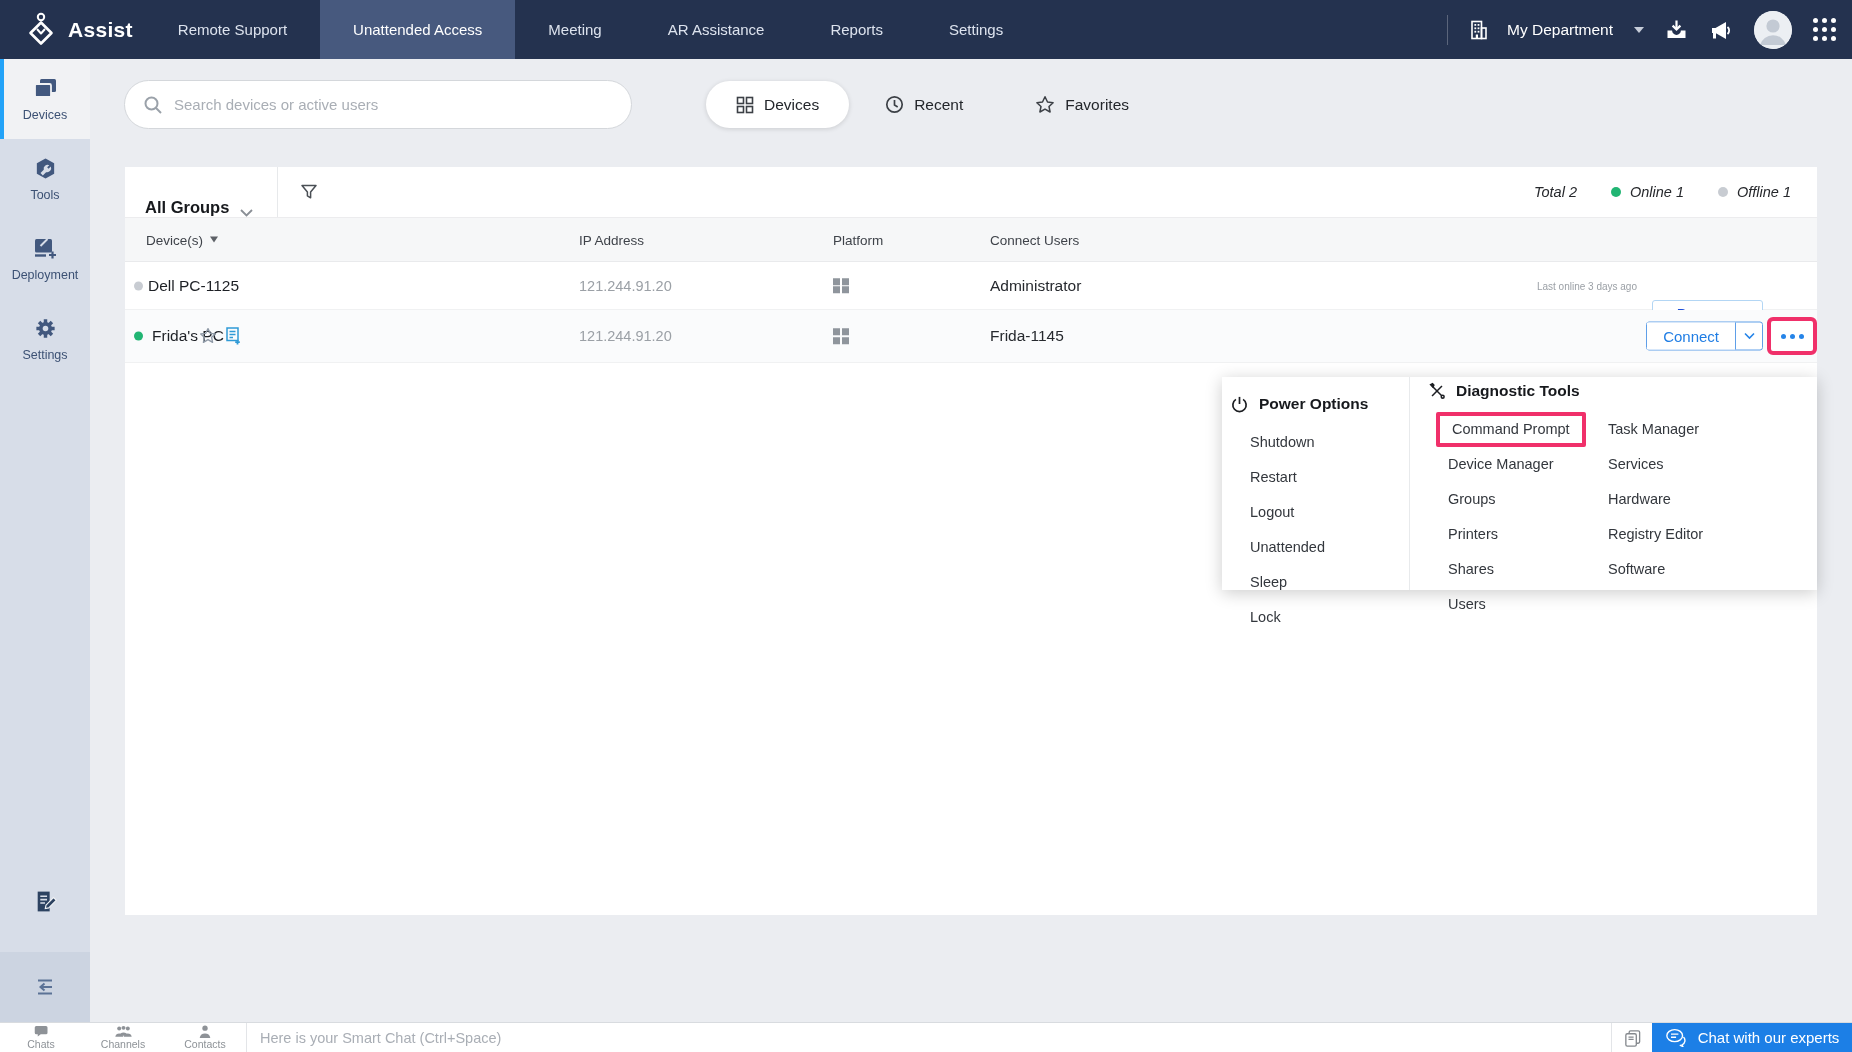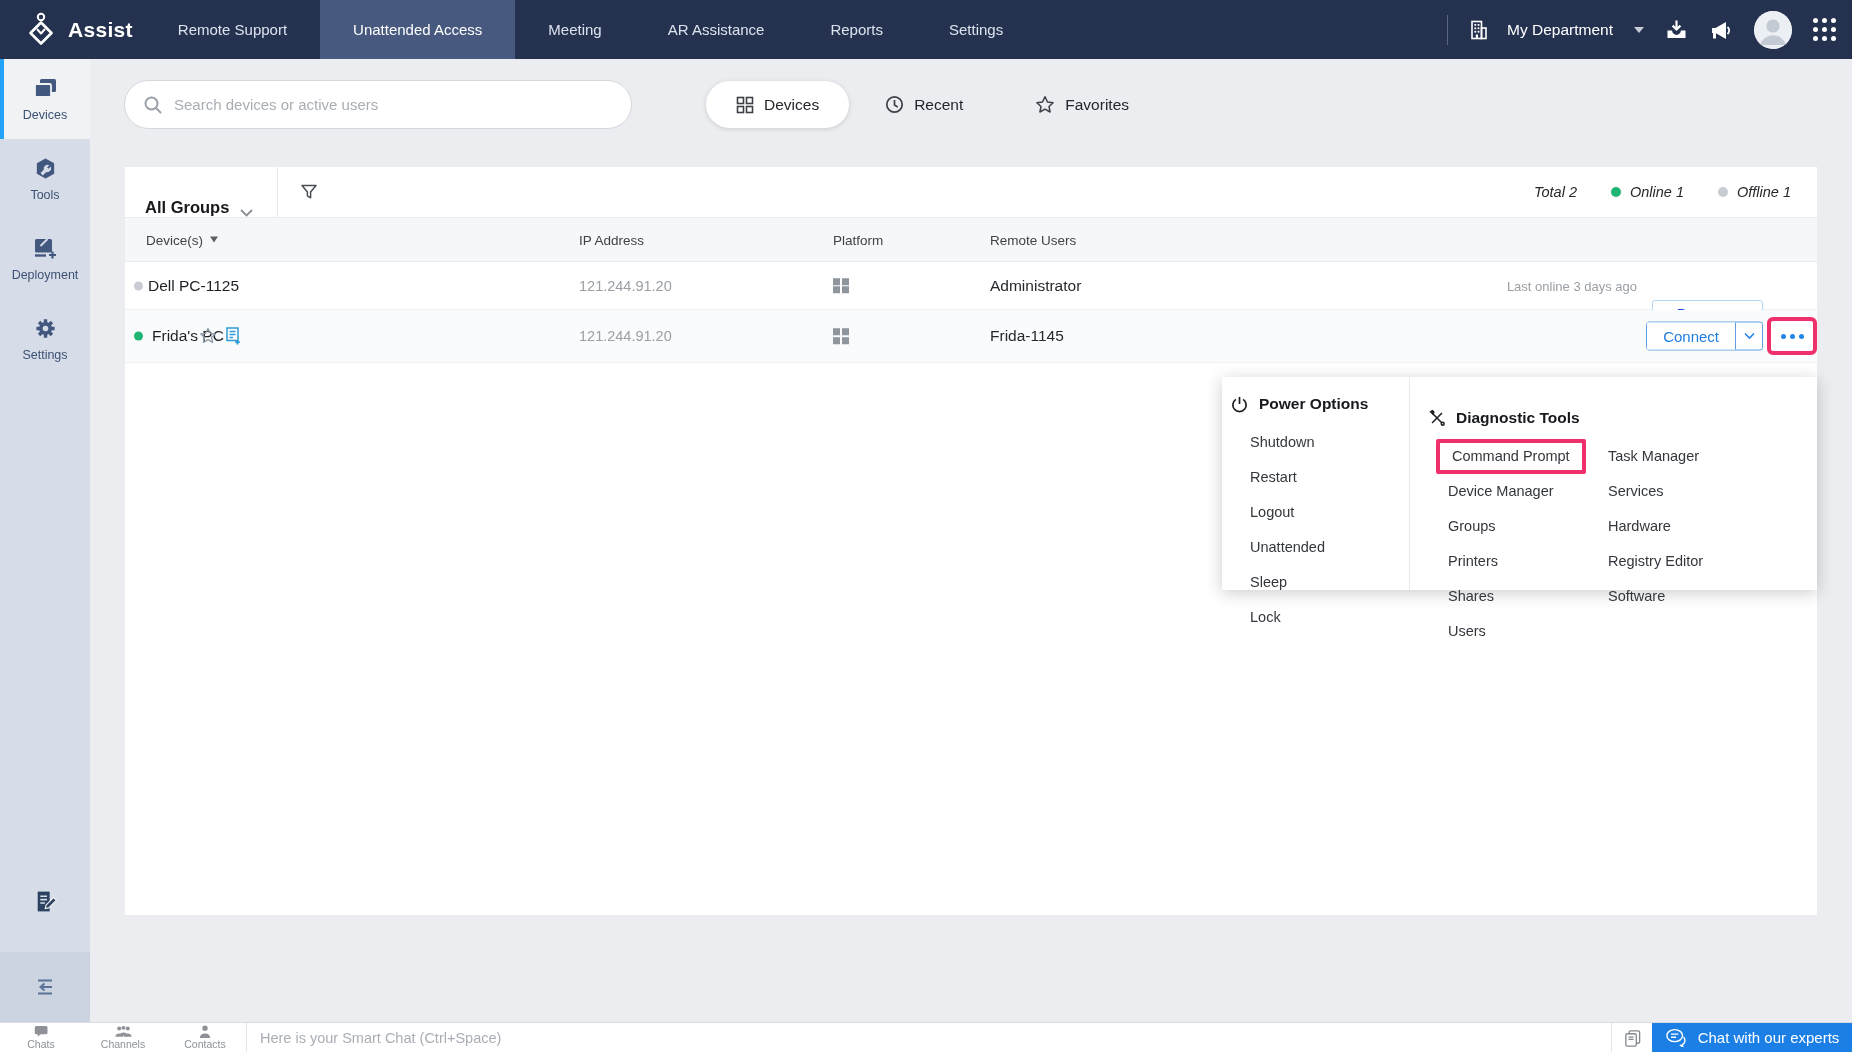--- a/index.html
+++ b/index.html
@@ -55,34 +55,34 @@
   .col-ip { left:454px; } .col-platform { left:708px; } .col-users { left:865px; }
 
   .trow { position:relative; height:48px; border-bottom:1px solid #f0f1f2; }
   .trow.row2 { height:53px; background:#fafbfc; }
   .row-dot { left:9px; width:9px; height:9px; border-radius:50%; }
   .cell-name { left:23px; font-size:15.5px; color:#1d2025; }
   .row2 .cell-name { left:27px; }
   .fav-icon { left:74px; cursor:pointer; } .note-icon { left:100px; cursor:pointer; }
   .cell-ip { left:454px; font-size:14.5px; color:#9ba0a6; }
   .cell-users { left:865px; font-size:15.5px; color:#26292e; }
-  .cell-lastonline { right:180px; font-size:13px; color:#9ba0a6; }
+  .cell-lastonline { right:180px; font-size:10px; color:#9ba0a6; }
   .win-logo { display:grid; grid-template-columns:7px 7px; grid-template-rows:7px 7px; gap:1.5px; }
   .win-logo i { background:#8f959c; }
   .btn-poweron { right:54px; width:111px; height:28px; border:1px solid #b3d6f4; color:#1d4ed8; border-radius:3px; background:#fff; font-size:14.5px; display:flex; align-items:center; justify-content:center; cursor:pointer;margin-top:28px; }
   .connect-group { right:54px; height:29px; display:flex; border:1px solid #5f9fe8; border-radius:3px; background:#fff; cursor:pointer; }
   .btn-connect { padding:0 16px; color:#1f7de4; font-size:15px; display:flex; align-items:center; }
   .connect-caret { width:27px; border-left:1px solid #5f9fe8; display:flex; align-items:center; justify-content:center; }
   .ellipsis-box { right:0; width:50px; height:38px; border:4px solid #f0306a; border-radius:6px; display:flex; align-items:center; justify-content:center; gap:4px; cursor:pointer; background:#fff; }
   .ellipsis-box i { width:5px; height:5px; border-radius:50%; background:#2584e8; }
 
   
   .menu { position:absolute; left:1222px; top:377px; width:595px; height:213px; background:#fff; box-shadow:0 3px 16px rgba(0,0,0,.2); display:flex; z-index:40; }
   .menu-power { width:188px; border-right:1px solid #e8eaec; padding:14px 0 0 8px; }
-  .menu-diag { flex:1; padding:28px 0 0 18px; }
+  .menu-diag { flex:1; padding:1px 0 0 18px; }
   .menu-h { display:flex; align-items:center; gap:10px; font-size:15.5px; font-weight:bold; color:#17191d; height:26px; }
   .menu-ul { list-style:none; margin-top:8px; }
   .menu-ul li { height:35px; line-height:35px; font-size:14.5px; color:#33373d; padding-left:20px; cursor:pointer; white-space:nowrap; }
   .diag-cols { display:flex; }
   .diag-col1 { width:160px; }
   li.highlight span { display:inline-block; border:4px solid #f0306a; border-radius:2px; padding:0 12px; margin-left:-12px; line-height:27px; }
 
   
   .bottombar { position:absolute; left:0; right:0; bottom:0; height:30px; background:#fff; border-top:1px solid #d8dbdf; display:flex; align-items:center; z-index:30; }
   .bb-tab { width:82px; height:30px; display:flex; flex-direction:column; align-items:center; justify-content:center; font-size:10.5px; color:#8d9297; cursor:pointer; }
@@ -303,21 +303,21 @@
       </div>
     </div>
 
     <div class="thead">
       <div class="th-device">
         <span>Device(s)</span>
         <span class="sort-caret"></span>
       </div>
       <div class="col-ip">IP Address</div>
       <div class="col-platform">Platform</div>
-      <div class="col-users">Remote Users</div>
+      <div class="col-users">Connect Users</div>
     </div>
 
     <div class="trow">
       <span class="row-dot dot gray"></span>
       <span class="cell-name">Dell PC-1125</span>
       <span class="cell-ip">121.244.91.20</span>
       <span class="win-logo col-platform">
           <i></i>
           <i></i>
           <i></i>

